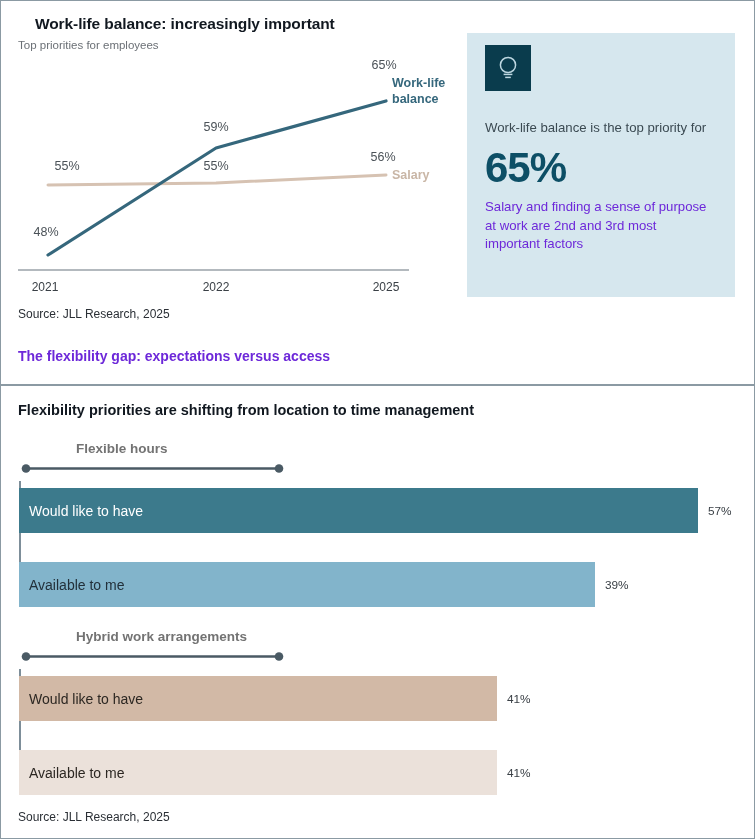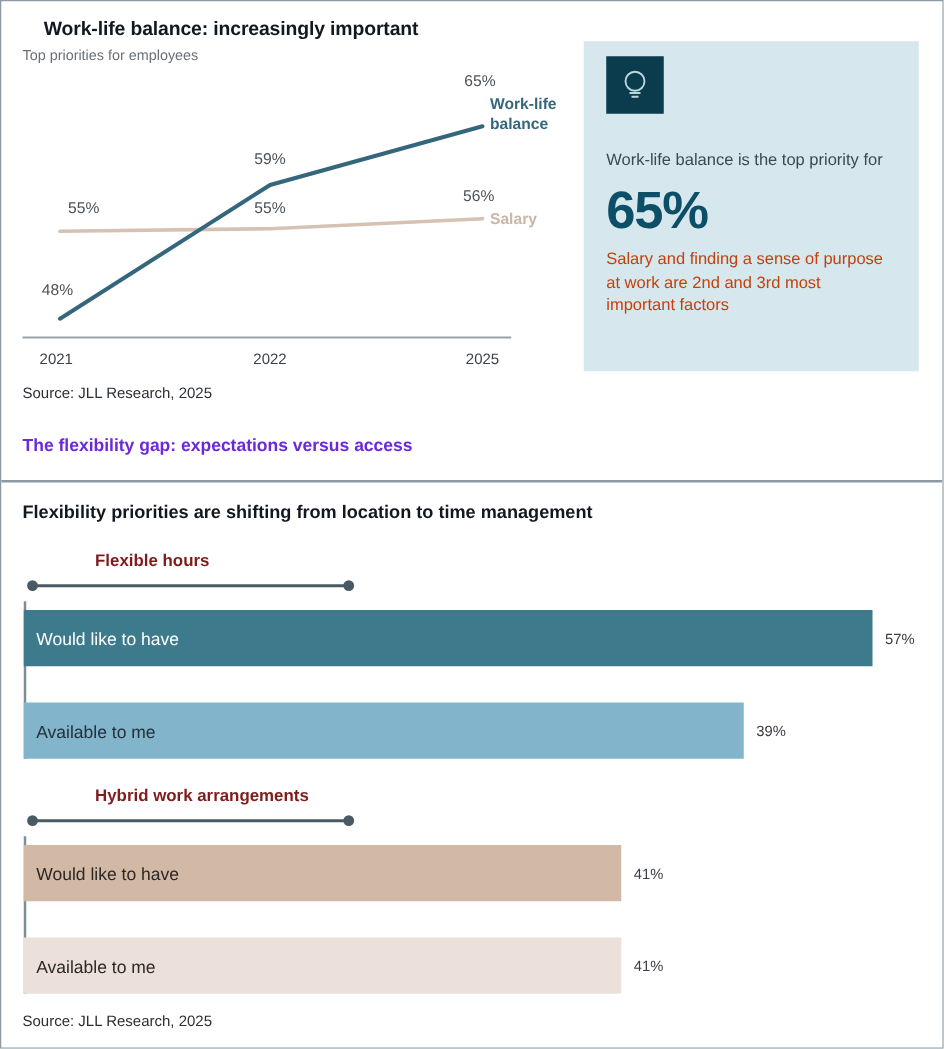--- a/index.html
+++ b/index.html
@@ -82,21 +82,21 @@
   .callout-big {
     font-size: 42px;
     font-weight: bold;
     color: #0d4f66;
     line-height: 1.05;
     letter-spacing: -1px;
     margin-bottom: 8px;
   }
   .callout-sub {
     font-size: 13.2px;
-    color: #c2410c;
+    color: #6d28d9;
     line-height: 1.42;
   }
 
   
   .divider {
     position: absolute;
     left: 0; top: 383px;
     width: 100%;
     height: 2px;
     background: #8b9aa3;
@@ -114,21 +114,21 @@
     font-size: 14.5px;
     font-weight: bold;
     color: #111820;
   }
   .group { position: absolute; left: 0; width: 100%; }
   .group-label {
     position: absolute;
     left: 27px; top: 0;
     font-size: 13.5px;
     font-weight: bold;
-    color: #7f1d1d;
+    color: #737373;
     padding-left: 48px;
   }
   .connector {
     position: absolute;
     left: 20px; top: 23px;
     height: 9px;
   }
   .axis-line {
     position: absolute;
     left: 18px;

